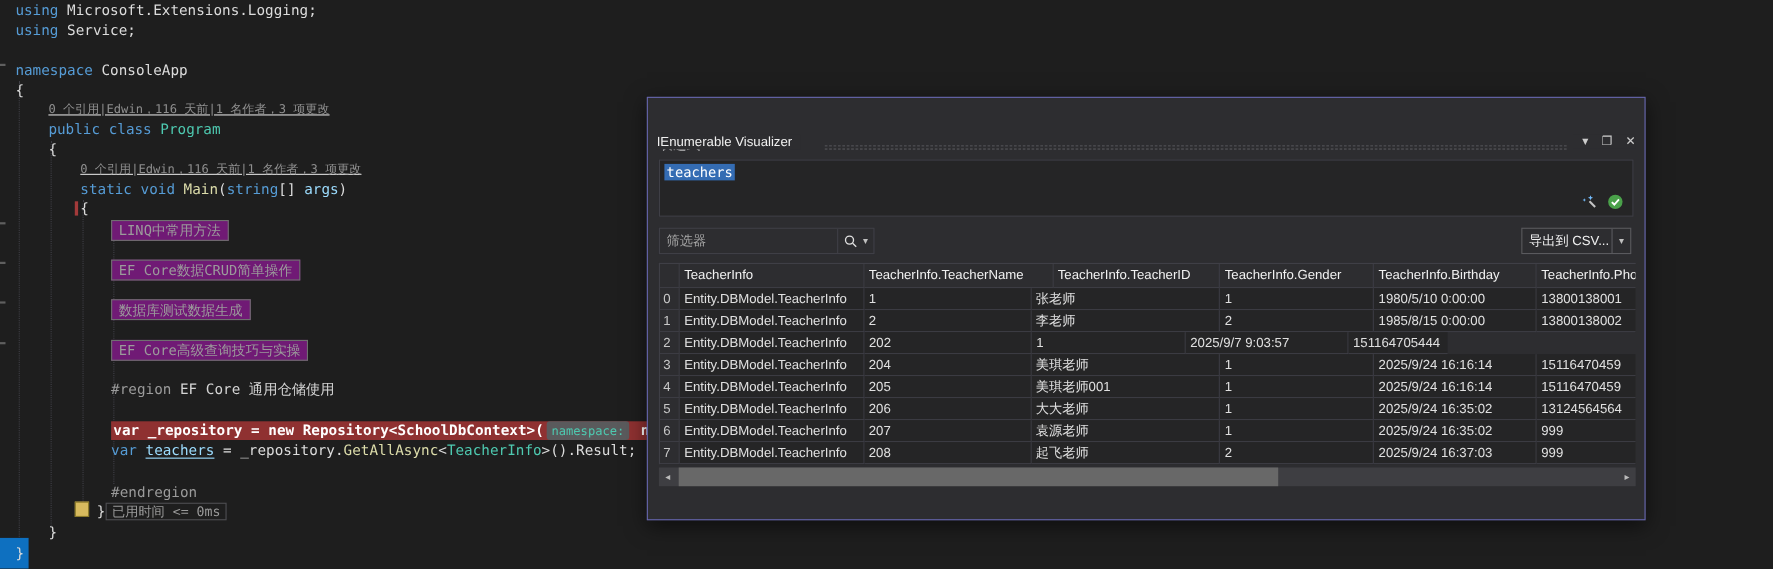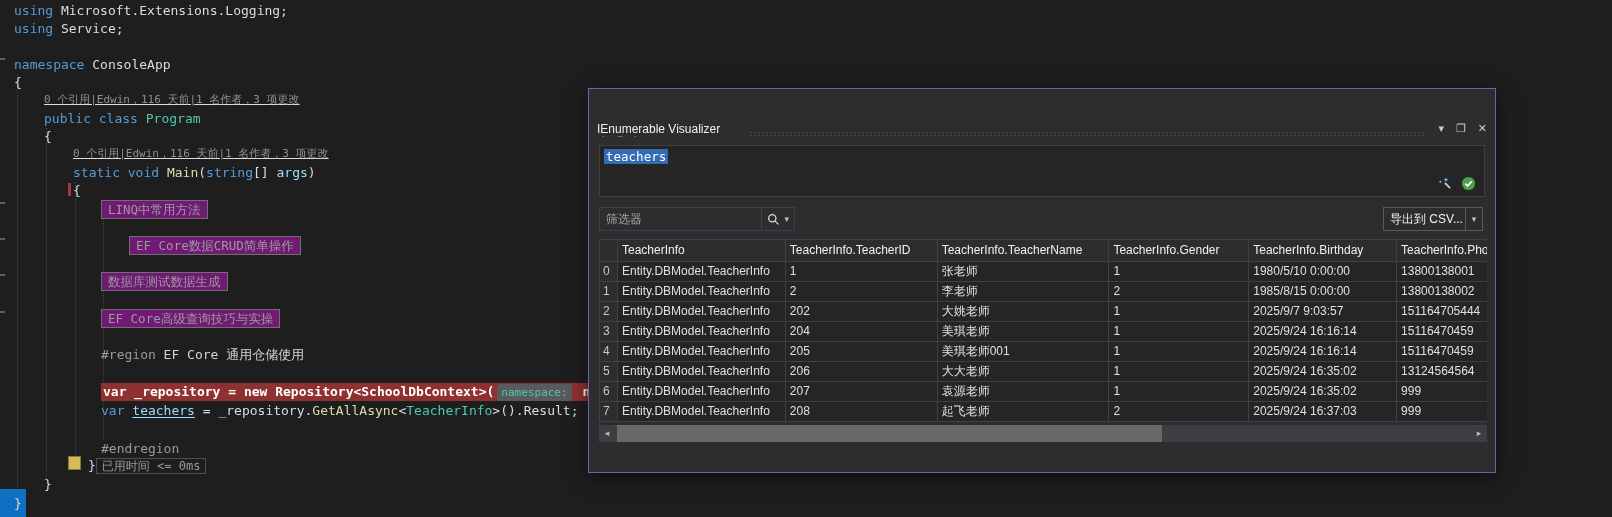--- a/index.html
+++ b/index.html
@@ -91,21 +91,21 @@
         <div class="code-line " style="top: 20px; left: 14px;"><span class="tok-kw">using</span><span class="tok-plain"> Service;</span></div>
         <div class="code-line " style="top: 56px; left: 14px;"><span class="tok-kw">namespace</span><span class="tok-plain"> ConsoleApp</span></div>
         <div class="code-line " style="top: 74px; left: 14px;"><span class="tok-plain">{</span></div>
         <div class="code-line codelens" style="top: 93px; left: 44px;"><span class="tok-lens">0 个引用|Edwin，116 天前|1 名作者，3 项更改</span></div>
         <div class="code-line " style="top: 110px; left: 44px;"><span class="tok-kw">public class </span><span class="tok-type">Program</span></div>
         <div class="code-line " style="top: 128px; left: 44px;"><span class="tok-plain">{</span></div>
         <div class="code-line codelens" style="top: 147px; left: 73px;"><span class="tok-lens">0 个引用|Edwin，116 天前|1 名作者，3 项更改</span></div>
         <div class="code-line " style="top: 164px; left: 73px;"><span class="tok-kw">static void </span><span class="tok-method">Main</span><span class="tok-plain">(</span><span class="tok-kw">string</span><span class="tok-plain">[] </span><span class="tok-param">args</span><span class="tok-plain">)</span></div>
         <div class="code-line " style="top: 182px; left: 73px;"><span class="tok-plain">{</span></div>
         <div class="code-line collapsed" style="top: 200px; left: 101px;"><span class="tok-lens">LINQ中常用方法</span></div>
-        <div class="code-line collapsed" style="top: 236px; left: 101px; margin-left: 28px;"><span class="tok-lens">EF Core数据CRUD简单操作</span></div>
+        <div class="code-line collapsed" style="top: 236px; left: 101px;"><span class="tok-lens">EF Core数据CRUD简单操作</span></div>
         <div class="code-line collapsed" style="top: 272px; left: 101px;"><span class="tok-lens">数据库测试数据生成</span></div>
         <div class="code-line collapsed" style="top: 309px; left: 101px;"><span class="tok-lens">EF Core高级查询技巧与实操</span></div>
         <div class="code-line " style="top: 346px; left: 101px;"><span class="tok-directive">#region</span><span class="tok-plain2"> EF Core 通用仓储使用</span></div>
         <div class="code-line redline" style="top: 383px; left: 101px;"><span class="tok-redtext">var _repository = new Repository&lt;SchoolDbContext&gt;(</span><span class="tok-chip">namespace:</span><span class="tok-redtext"> new Sc</span></div>
         <div class="code-line " style="top: 402px; left: 101px;"><span class="tok-kw">var</span><span class="tok-plain"> </span><span class="tok-localhl">teachers</span><span class="tok-plain"> = _repository.</span><span class="tok-method">GetAllAsync</span><span class="tok-plain">&lt;</span><span class="tok-type">TeacherInfo</span><span class="tok-plain">&gt;().Result;</span></div>
         <div class="code-line " style="top: 440px; left: 101px;"><span class="tok-directive">#endregion</span></div>
         <div class="code-line perfline" style="top: 457px; left: 88px;"><span class="tok-plain">}</span><span class="tok-perftip">已用时间 &lt;= 0ms</span></div>
         <div class="code-line " style="top: 476px; left: 44px;"><span class="tok-plain">}</span></div>
         <div class="code-line " style="top: 495px; left: 14px;"><span class="tok-plain">}</span></div>
       </div>
@@ -152,22 +152,22 @@
 
     <div class="export-btn">
       <span class="export-label">导出到 CSV...</span>
       <span class="export-split dd-arrow">▾</span>
     </div>
 
     <div class="grid">
       <div class="thead" id="thead">
           <div class="hcell c0"></div>
           <div class="hcell c1">TeacherInfo</div>
+          <div class="hcell c3">TeacherInfo.TeacherName</div>
           <div class="hcell c2">TeacherInfo.TeacherID</div>
-          <div class="hcell c3">TeacherInfo.TeacherName</div>
           <div class="hcell c4">TeacherInfo.Gender</div>
           <div class="hcell c5">TeacherInfo.Birthday</div>
           <div class="hcell c6">TeacherInfo.Phon</div>
         </div>
       <div id="tbody">
           <div class="trow">
             <div class="tcell c0">0</div>
             <div class="tcell c1">Entity.DBModel.TeacherInfo</div>
             <div class="tcell c2">1</div>
             <div class="tcell c3">张老师</div>
@@ -181,21 +181,20 @@
             <div class="tcell c2">2</div>
             <div class="tcell c3">李老师</div>
             <div class="tcell c4">2</div>
             <div class="tcell c5">1985/8/15 0:00:00</div>
             <div class="tcell c6">13800138002</div>
           </div>
           <div class="trow">
             <div class="tcell c0">2</div>
             <div class="tcell c1">Entity.DBModel.TeacherInfo</div>
             <div class="tcell c2">202</div>
-            <div class="tcell c3">大姚老师</div>
             <div class="tcell c4">1</div>
             <div class="tcell c5">2025/9/7 9:03:57</div>
             <div class="tcell c6">151164705444</div>
           </div>
           <div class="trow">
             <div class="tcell c0">3</div>
             <div class="tcell c1">Entity.DBModel.TeacherInfo</div>
             <div class="tcell c2">204</div>
             <div class="tcell c3">美琪老师</div>
             <div class="tcell c4">1</div>

